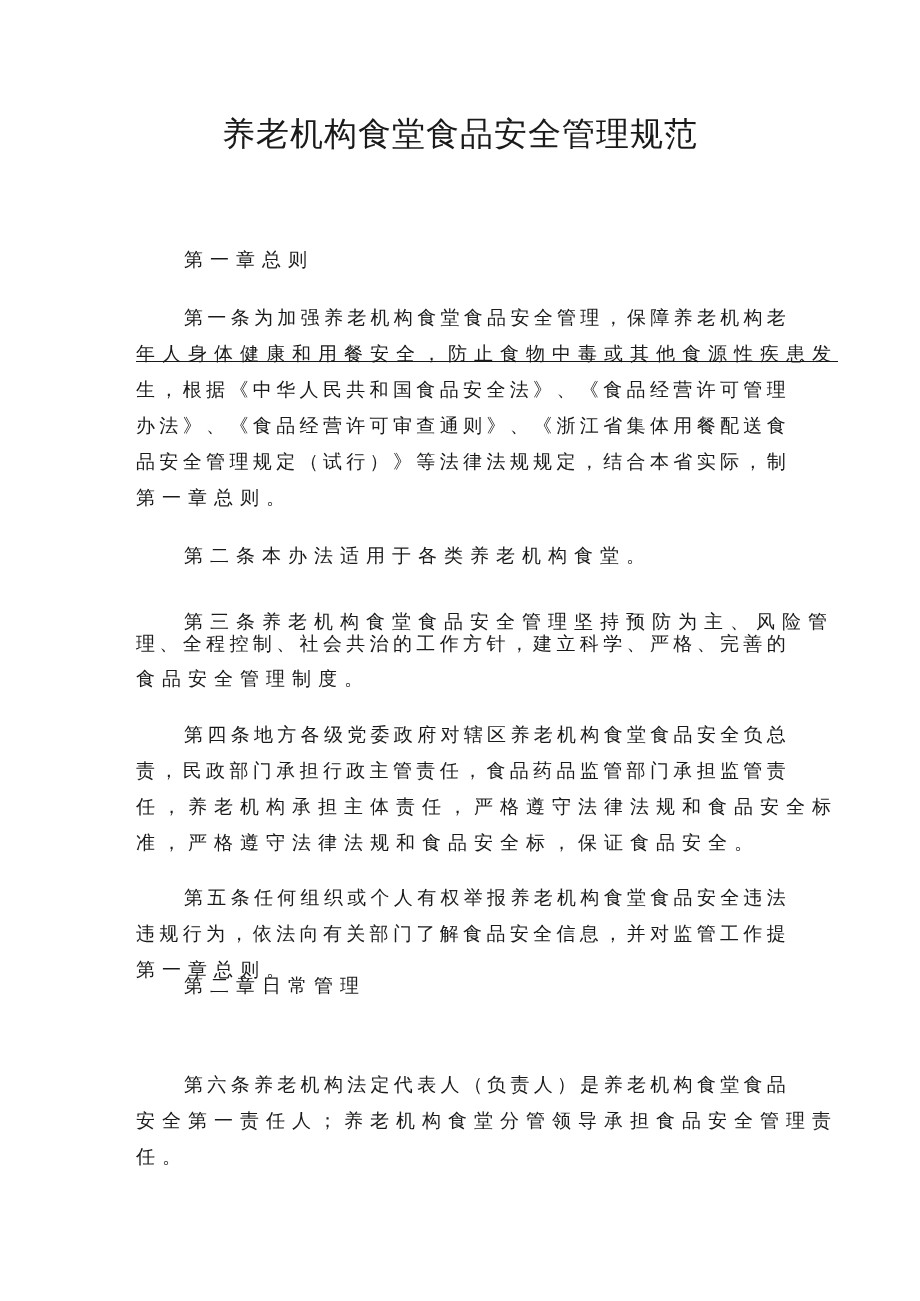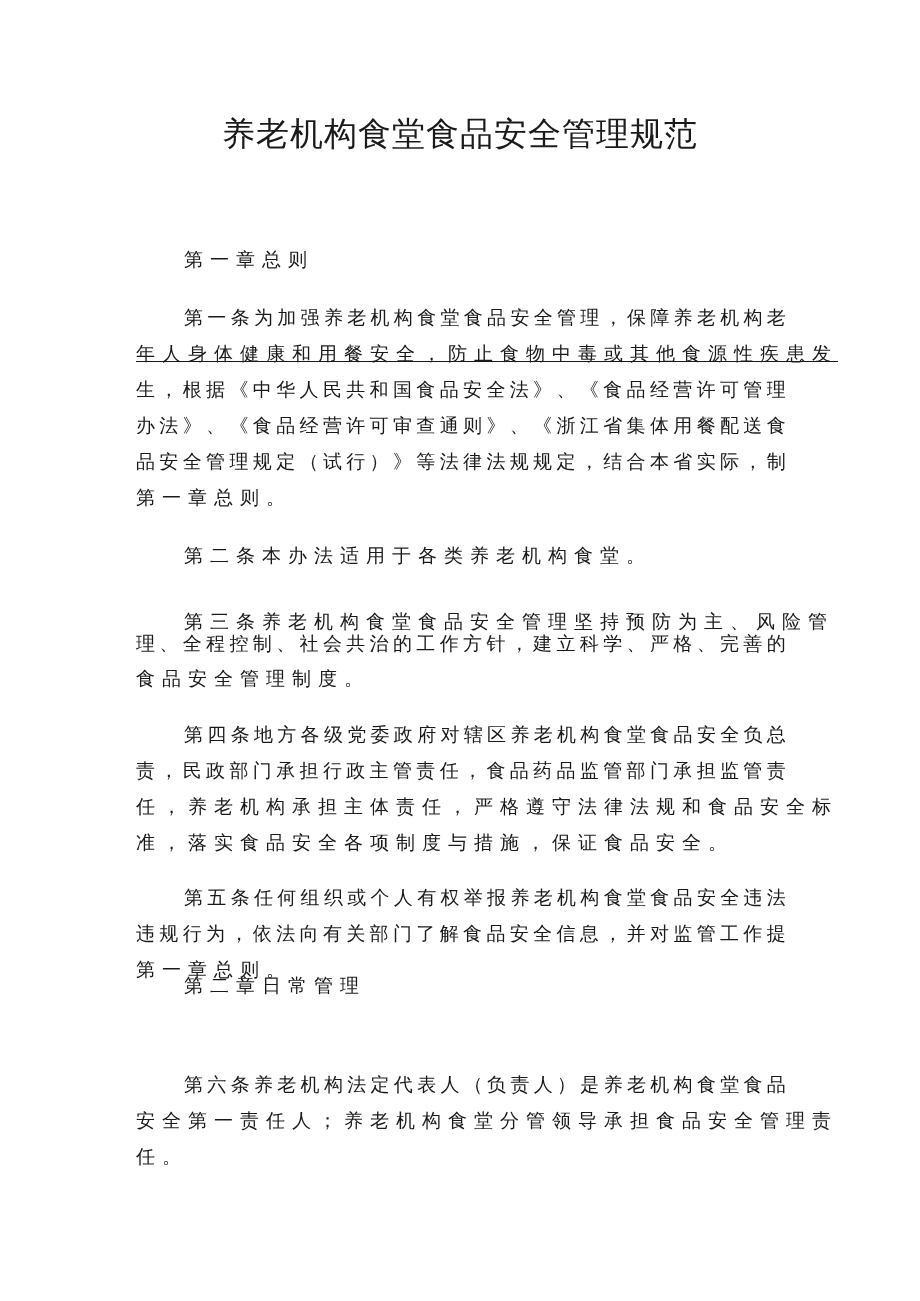--- a/index.html
+++ b/index.html
@@ -226,21 +226,21 @@
       <span>管</span>
       <span>部</span>
       <span>门</span>
       <span>承</span>
       <span>担</span>
       <span>监</span>
       <span>管</span>
       <span>责</span>
     </div>
   <div class="line last" style="top: 552px;">任，养老机构承担主体责任，严格遵守法律法规和食品安全标</div>
-  <div class="line last" style="top: 588px;">准，落实食品安全各项制度与措施，保证食品安全。</div>
+  <div class="line last" style="top: 588px;">准，严格遵守法律法规和食品安全标，保证食品安全。</div>
   <div class="line indent" style="top: 643px;">
       <span>第</span>
       <span>五</span>
       <span>条</span>
       <span>任</span>
       <span>何</span>
       <span>组</span>
       <span>织</span>
       <span>或</span>
       <span>个</span>

